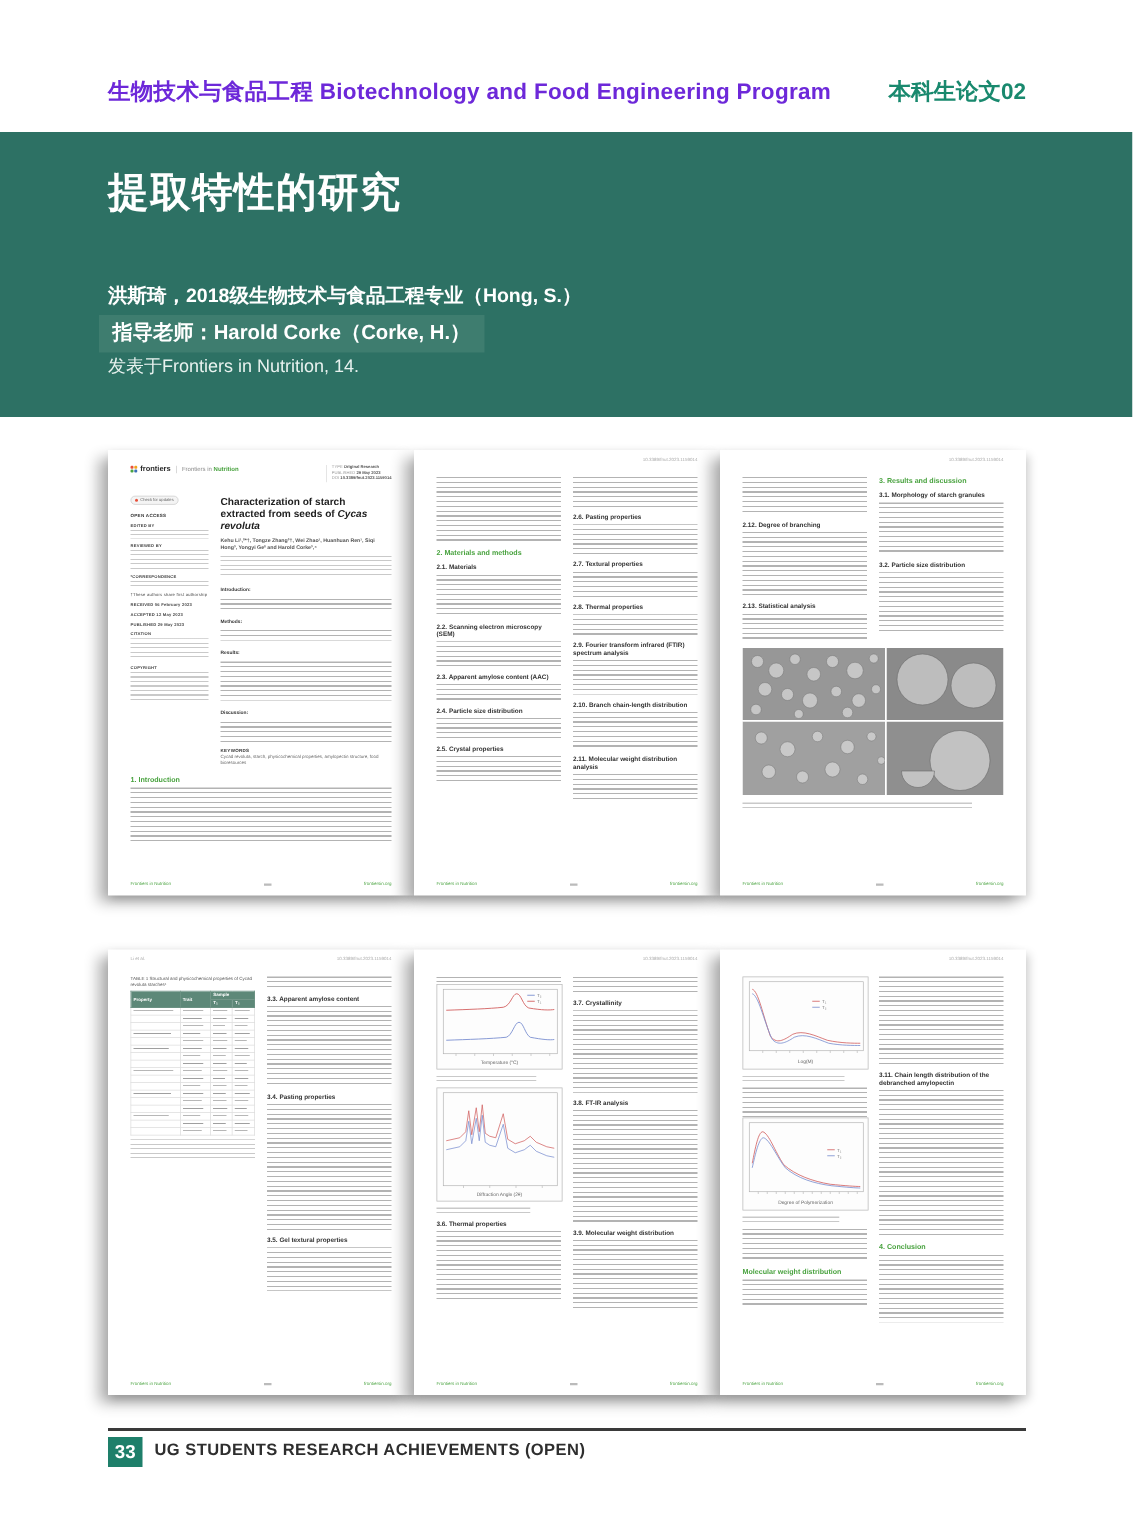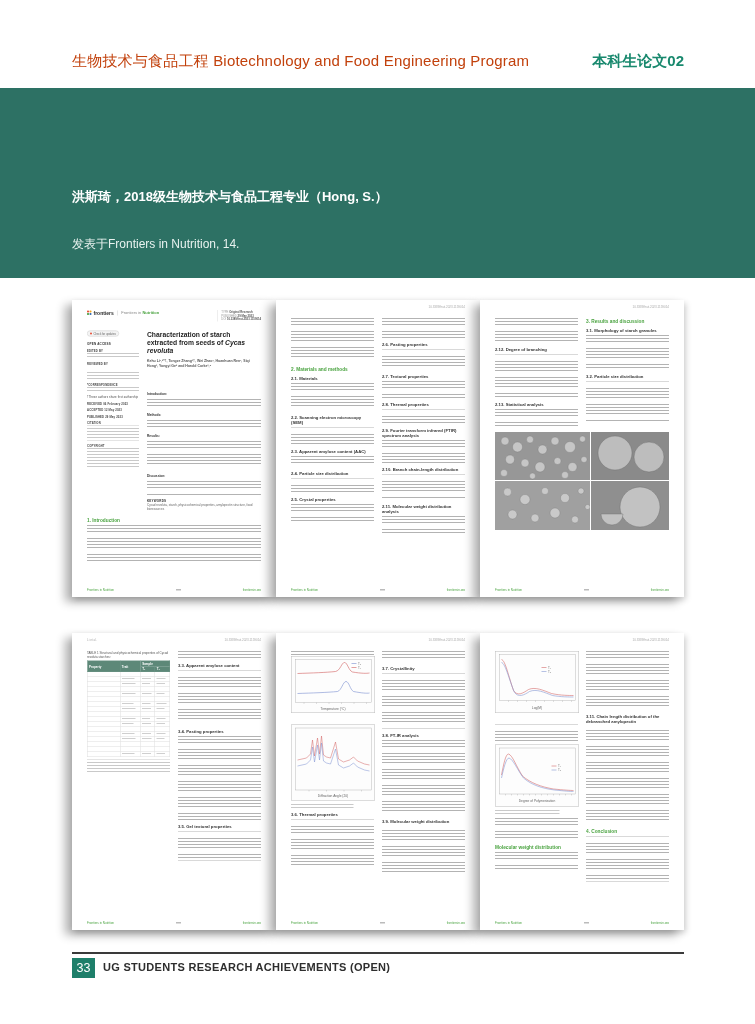--- a/index.html
+++ b/index.html
@@ -1,20 +1,20 @@
 <!DOCTYPE html>
 <html><head>
 <meta charset="utf-8">
 <style>
   html,body{margin:0;padding:0;}
   body{width:755px;height:1024px;position:relative;background:#fff;font-family:"Liberation Sans",sans-serif;overflow:hidden;}
 
   
   .top-header{position:absolute;left:72px;right:71px;top:52px;display:flex;justify-content:space-between;align-items:baseline;}
-  .top-header .prog{color:#c2410c;font-size:15px;font-weight:400;letter-spacing:.2px;}
+  .top-header .prog{color:#6d28d9;font-size:15px;font-weight:700;letter-spacing:.2px;}
   .top-header .issue{color:#19896e;font-size:15px;font-weight:700;}
 
   
   .banner{position:absolute;left:0;top:88px;width:755px;height:190px;background:#2d7164;color:#fff;}
   .banner .bt{position:absolute;left:72px;top:22px;font-size:27px;font-weight:700;line-height:36px;letter-spacing:1px;}
   .banner .author{position:absolute;left:72px;top:100px;font-size:13px;font-weight:700;}
   .banner .advisor{position:absolute;left:66px;top:122px;background:#3e7d6f;padding:3px 9px 4px;font-size:13.5px;font-weight:700;}
   .banner .pub{position:absolute;left:72px;top:148px;font-size:12px;font-weight:400;color:#e8f2ef;}
 
   
@@ -70,35 +70,37 @@
   .mtable{width:100%;border-collapse:collapse;}
   .mtable th{background:#5d8878;color:#fff;font-size:6px;font-weight:700;padding:2px 3px;text-align:left;border:.5px solid #6f9486;}
   .mtable td{border:.5px solid #ddd;padding:2.5px 3px;}
   .mtable td .tl{height:4px;background:repeating-linear-gradient(to bottom,#9f9f9f 0,#9f9f9f 1.6px,transparent 1.6px,transparent 6px);}
 
   .chartbox{border:1px solid #bbb;background:#fdfdfd;}
   .chart-cap{font-size:5.5px;color:#888;margin:3px 0 8px;line-height:7px;}
 
   
   .foot-line{position:absolute;left:72px;right:71px;top:952px;border-top:2px solid #3a3a3a;}
-  .foot-num{position:absolute;left:72px;top:958px;width:23px;height:20px;background:#1e7f6a;color:#fff;font-size:12.5px;font-weight:400;display:flex;align-items:center;justify-content:center;}
+  .foot-num{position:absolute;left:72px;top:958px;width:23px;height:20px;background:#1e7f6a;color:#fff;font-size:12.5px;font-weight:700;display:flex;align-items:center;justify-content:center;}
   .foot-cap{position:absolute;left:103px;top:961px;font-size:11px;font-weight:700;color:#2e2e2e;letter-spacing:.3px;}
 </style>
 </head>
 <body>
 
 <div class="top-header">
   <span class="prog">生物技术与食品工程 Biotechnology and Food Engineering Program</span>
   <span class="issue">本科生论文02</span>
 </div>
 
 <div class="banner">
   <div class="bt">
+    <div>提取特性的研究</div>
   </div>
   <div class="author">洪斯琦，2018级生物技术与食品工程专业（Hong, S.）</div>
+  <div class="advisor">指导老师：Harold Corke（Corke, H.）</div>
   <div class="pub">发表于Frontiers in Nutrition, 14.</div>
 </div>
 
 <div class="thumbs">
 
   <div class="pg r1c1">
     <div class="inner">
       <div class="p1head">
         <div class="flogo">
           <span class="fmark">

